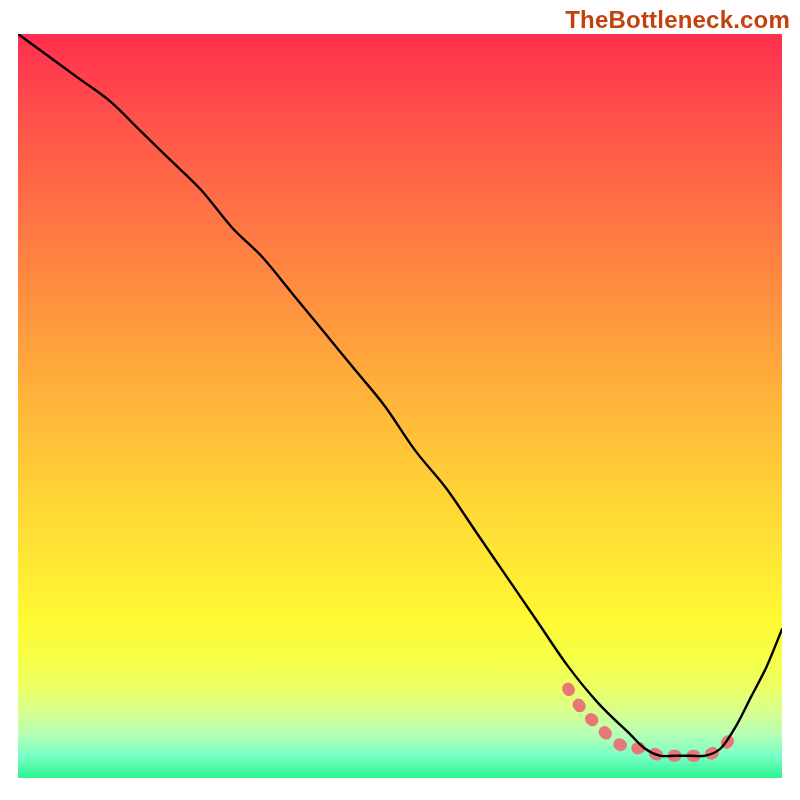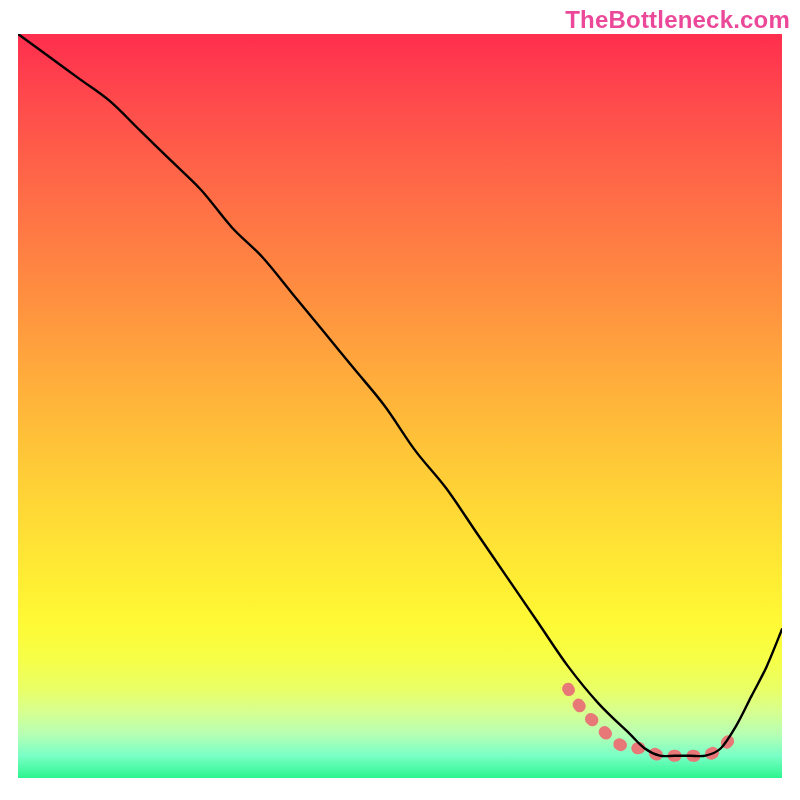--- a/index.html
+++ b/index.html
@@ -10,21 +10,21 @@
     position: relative;
     width: 800px;
     height: 800px;
   }
   .watermark {
     position: absolute;
     top: 6px;
     right: 10px;
     font-size: 24px;
     font-weight: 600;
-    color: #ec4899;
+    color: #c2410c;
     letter-spacing: 0.2px;
     z-index: 20;
   }
   .plot {
     position: absolute;
     left: 18px;
     right: 18px;
     top: 34px;
     bottom: 22px;
     overflow: hidden;

